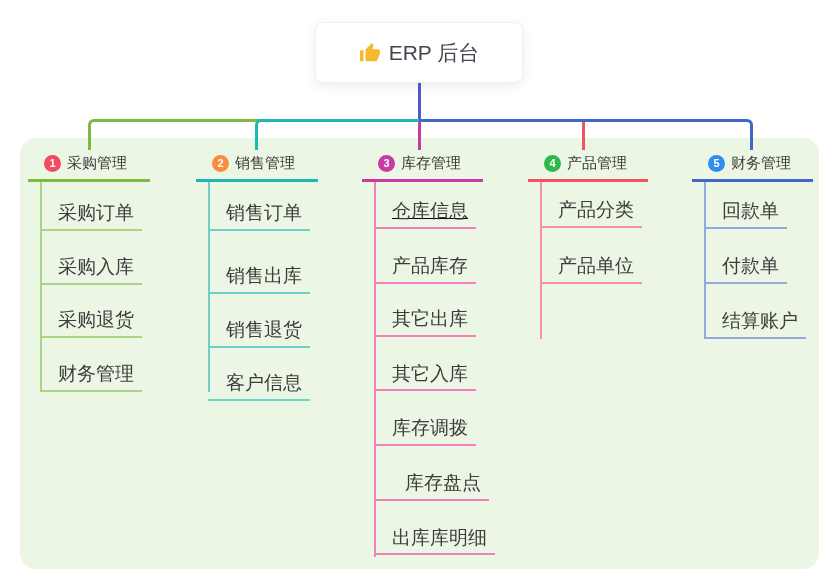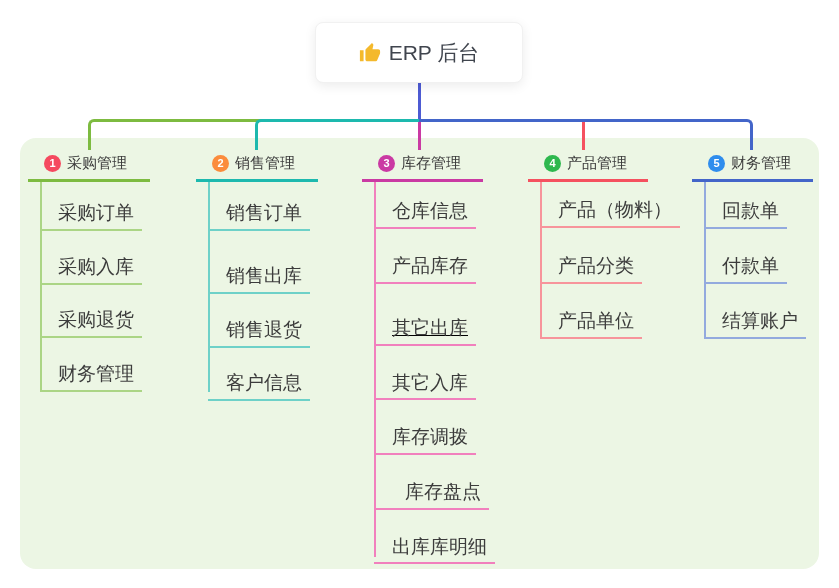--- a/index.html
+++ b/index.html
@@ -101,27 +101,27 @@
         <div class="child-row" style="height: 53.5px;">
           <span class="child-label" style="border-bottom: 2px solid rgb(110, 209, 200);">客户信息</span>
         </div>
       </div>
       <div class="branch-header" style="left: 362px; width: 121px; border-bottom: 3px solid rgb(202, 58, 163);">
         <div class="badge" style="background: rgb(202, 58, 163);">3</div>
         <span>库存管理</span>
       </div>
       <div class="rail" style="left: 374px; top: 182px; height: 375.2px; background: rgb(241, 128, 189);"></div>
       <div class="children" style="left: 374px; top: 174.3px;">
-        <div class="child-row" style="height: 54.7px;">
+        <div class="child-row" style="height: 54.7px; text-decoration: underline;">
           <span class="child-label" style="border-bottom: 2px solid rgb(241, 128, 189);">仓库信息</span>
         </div>
         <div class="child-row" style="height: 54.7px;">
           <span class="child-label" style="border-bottom: 2px solid rgb(241, 128, 189);">产品库存</span>
         </div>
-        <div class="child-row" style="height: 62px; text-decoration: underline;">
+        <div class="child-row" style="height: 53px;">
           <span class="child-label" style="border-bottom: 2px solid rgb(241, 128, 189);">其它出库</span>
         </div>
         <div class="child-row" style="height: 54.7px;">
           <span class="child-label" style="border-bottom: 2px solid rgb(241, 128, 189);">其它入库</span>
         </div>
         <div class="child-row" style="height: 54.7px;">
           <span class="child-label" style="border-bottom: 2px solid rgb(241, 128, 189);">库存调拨</span>
         </div>
         <div class="child-row" style="height: 54.7px;">
           <span class="child-label" style="border-bottom: 2px solid rgb(241, 128, 189); padding-left: 31px;">库存盘点</span>
@@ -129,23 +129,20 @@
         <div class="child-row" style="height: 54.7px;">
           <span class="child-label" style="border-bottom: 2px solid rgb(241, 128, 189);">出库库明细</span>
         </div>
       </div>
       <div class="branch-header" style="left: 528px; width: 120px; border-bottom: 3px solid rgb(245, 81, 95);">
         <div class="badge" style="background: rgb(46, 184, 78);">4</div>
         <span>产品管理</span>
       </div>
       <div class="rail" style="left: 540px; top: 182px; height: 157px; background: rgb(247, 148, 155);"></div>
       <div class="children" style="left: 540px; top: 172.5px;">
-        <div class="child-row" style="height: 55.5px;">
-          <span class="child-label" style="border-bottom: 2px solid rgb(247, 148, 155);">产品（物料）</span>
-        </div>
         <div class="child-row" style="height: 55.5px;">
           <span class="child-label" style="border-bottom: 2px solid rgb(247, 148, 155);">产品分类</span>
         </div>
         <div class="child-row" style="height: 55.5px;">
           <span class="child-label" style="border-bottom: 2px solid rgb(247, 148, 155);">产品单位</span>
         </div>
       </div>
       <div class="branch-header" style="left: 692px; width: 121px; border-bottom: 3px solid rgb(67, 101, 201);">
         <div class="badge" style="background: rgb(47, 141, 237);">5</div>
         <span>财务管理</span>

